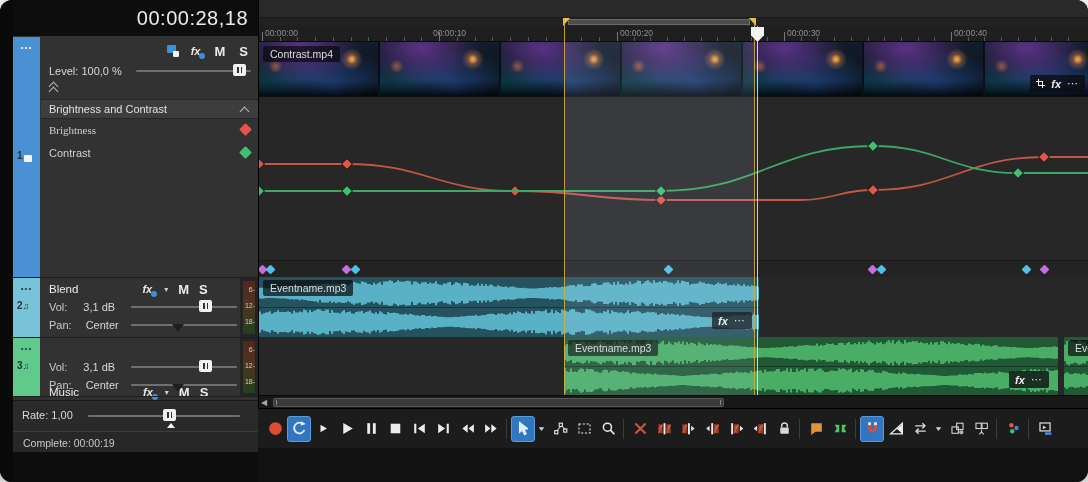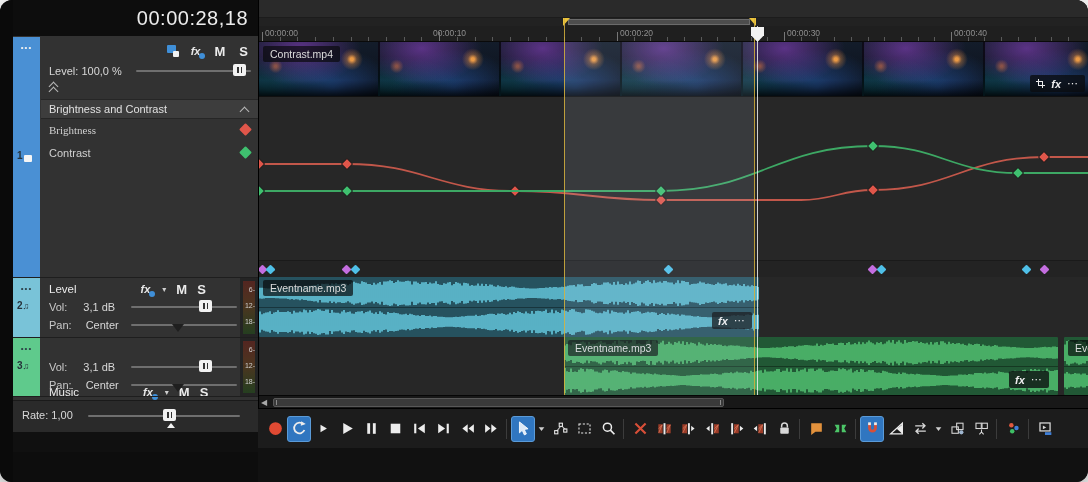--- a/index.html
+++ b/index.html
@@ -143,21 +143,21 @@
   <span class="diam abs" style="left:241px;top:148px;background:#3fc06f;"></span>
 
 
   <div id="audio-tracks">
       <div class="abs strip" style="left: 13px; top: 278px; height: 59px; background: rgb(121, 195, 216);">
         <span class="dots" style="color:#2c3e46;">•••</span>
     <span class="tnum" style="top:22px;">2<span class="note">♫</span></span>
       </div>
       <div class="abs" style="left: 41px; top: 278px; width: 199px; height: 59px; background: rgb(50, 50, 50);">
         <div class="hdrow" style="top:3px;height:16px;">
-      <span class="lbl" style="margin-left:8px;font-size:11.5px;color:#ececec;">Level</span>
+      <span class="lbl" style="margin-left:8px;font-size:11.5px;color:#ececec;">Blend</span>
       <span class="fxico" style="margin-left:64px;">fx<span class="dot"></span></span>
       <span style="color:#cfcfcf;font-size:8px;margin-left:12px;">▾</span>
       <span class="ms">M</span>
       <span class="ms">S</span>
     </div>
     <div class="hdrow" style="top:21px;height:16px;">
       <span class="lbl2" style="margin-left:8px;">Vol:</span>
       <span class="lbl" style="margin-left:16px;">3,1 dB</span>
     </div>
     <div class="sline" style="left:90px;top:28px;width:106px;"></div>
@@ -219,20 +219,23 @@
   <div class="hline abs" style="top:396px;"></div>
 
   <div id="ratebar" class="abs">
     <span class="lbl" style="position:absolute;left:9px;top:8px;">Rate: 1,00</span>
     <div class="sline" style="left:75px;top:14px;width:152px;"></div>
     <div class="shandle" style="left:150px;top:8px;">
         <i></i>
         <i></i>
       </div>
     <span class="ratetri" style="left:154px;top:22px;"></span>
+  </div>
+  <div id="statusbar" class="abs">
+    <span>Complete: 00:00:19</span>
   </div>
   <div id="belowlp" class="abs"></div>
 
   <div id="tl" class="abs">
     <div id="tl-topbar" class="abs"></div>
     <div id="rangerow" class="abs">
         <div style="position: absolute; left: 309px; top: 1px; width: 182px; height: 6px; background: rgb(77, 77, 77); border: 1px solid rgb(107, 107, 107); box-sizing: border-box;"></div>
         <div class="rbracket" style="left: 304px; clip-path: polygon(0px 0px, 100% 0px, 0px 100%);"></div>
         <div class="rbracket" style="left: 490px; clip-path: polygon(0px 0px, 100% 0px, 100% 100%);"></div>
       </div>

